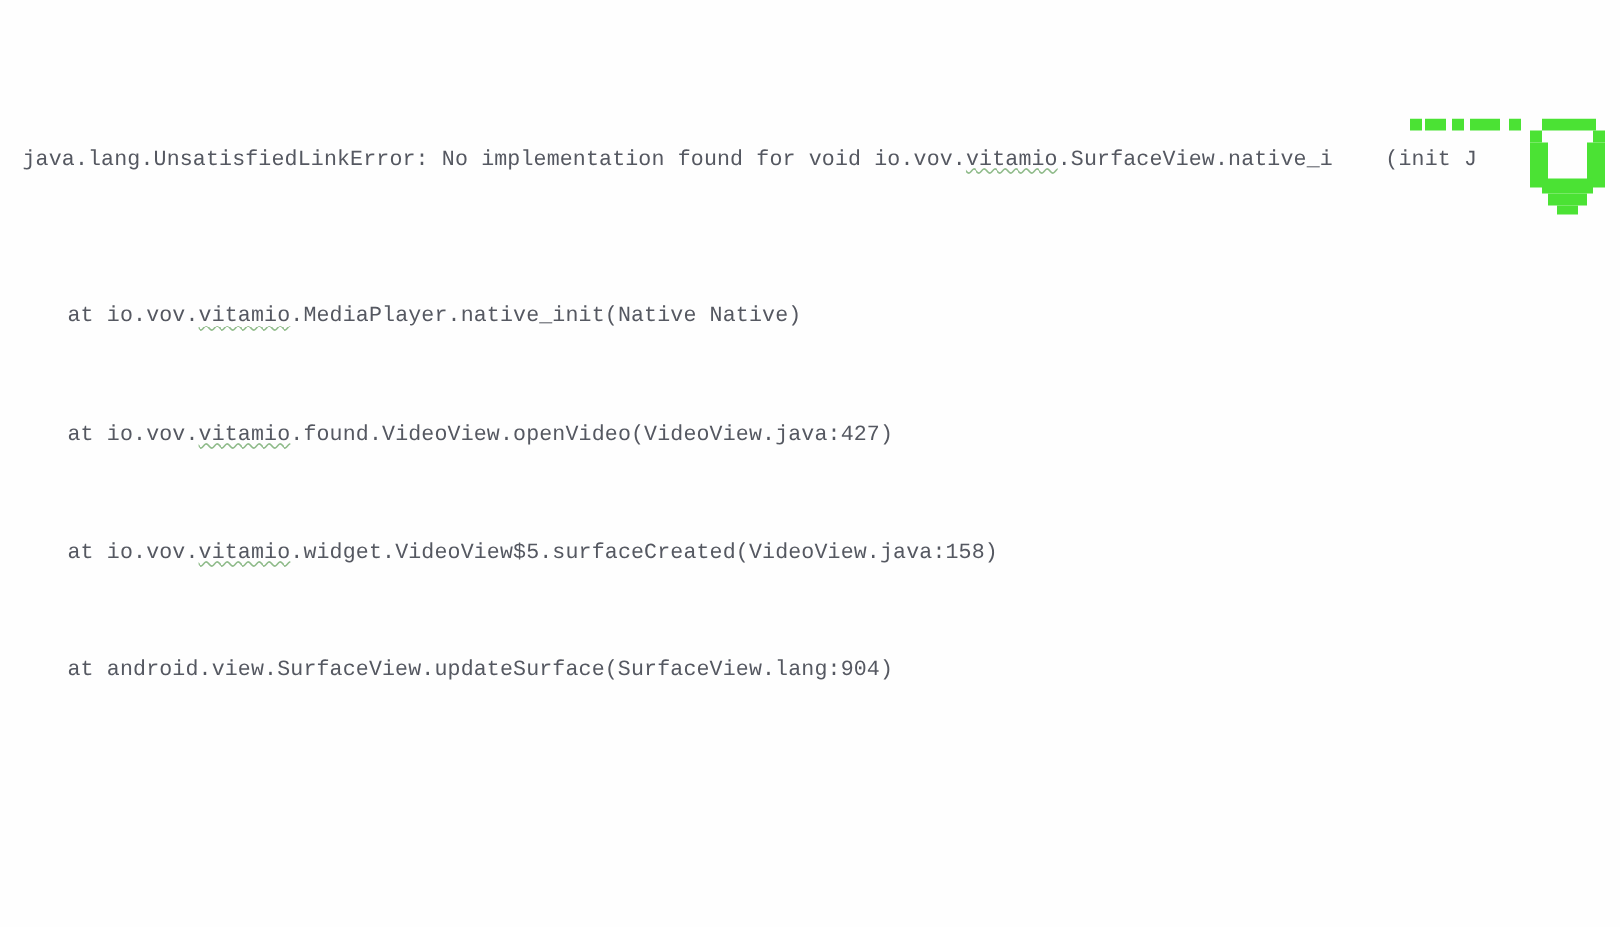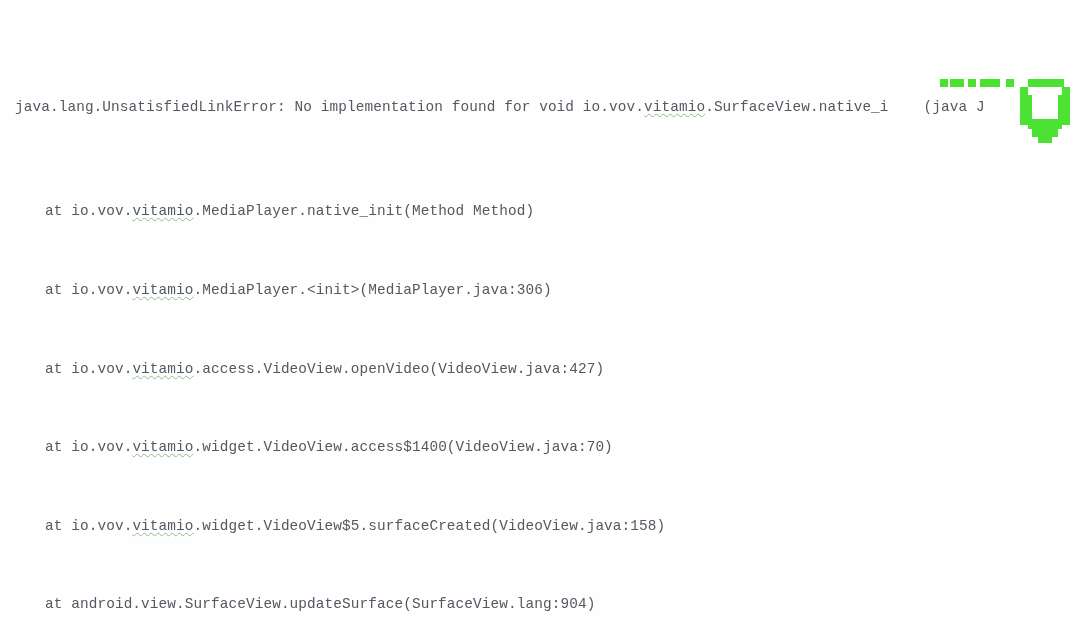--- a/index.html
+++ b/index.html
@@ -38,26 +38,24 @@
   }
   .overlay svg { display: block; }
   .oline { display: block; }
 </style>
 </head>
 <body>
 
 
 
 <div class="trace">
-  <span class="oline"><span>java.lang.UnsatisfiedLinkError: No implementation found for void io.vov.</span><span class="wavy">vitamio</span><span>.SurfaceView.native_i</span><span style="visibility:hidden">nit</span><span> (java J</span></span>
+  <span class="oline"><span>java.lang.UnsatisfiedLinkError: No implementation found for void io.vov.</span><span class="wavy">vitamio</span><span>.SurfaceView.native_i</span><span style="visibility:hidden">nit</span><span> (init J</span></span>
   
-  <span class="oline pad">at <span>io.vov.</span><span class="wavy">vitamio</span><span>.MediaPlayer.native_init(Method Method)</span></span>
-  <span class="oline pad">at <span>io.vov.</span><span class="wavy">vitamio</span><span>.MediaPlayer.&lt;init&gt;(MediaPlayer.java:306)</span></span>
-  <span class="oline pad">at <span>io.vov.</span><span class="wavy">vitamio</span><span>.access.VideoView.openVideo(VideoView.java:427)</span></span>
-  <span class="oline pad">at <span>io.vov.</span><span class="wavy">vitamio</span><span>.widget.VideoView.access$1400(VideoView.java:70)</span></span>
+  <span class="oline pad">at <span>io.vov.</span><span class="wavy">vitamio</span><span>.MediaPlayer.native_init(Native Native)</span></span>
+  <span class="oline pad">at <span>io.vov.</span><span class="wavy">vitamio</span><span>.found.VideoView.openVideo(VideoView.java:427)</span></span>
   <span class="oline pad">at <span>io.vov.</span><span class="wavy">vitamio</span><span>.widget.VideoView$5.surfaceCreated(VideoView.java:158)</span></span>
   <span class="oline pad">at <span>android.view.SurfaceView.updateSurface(SurfaceView.lang:904)</span></span>
   
   
   
   
   
   
   
   

